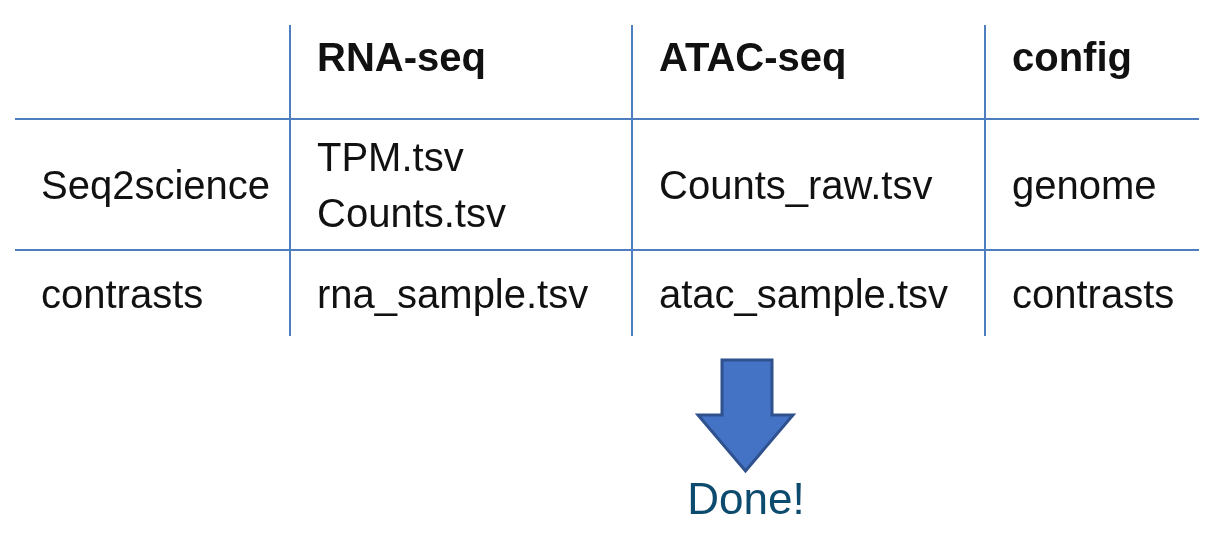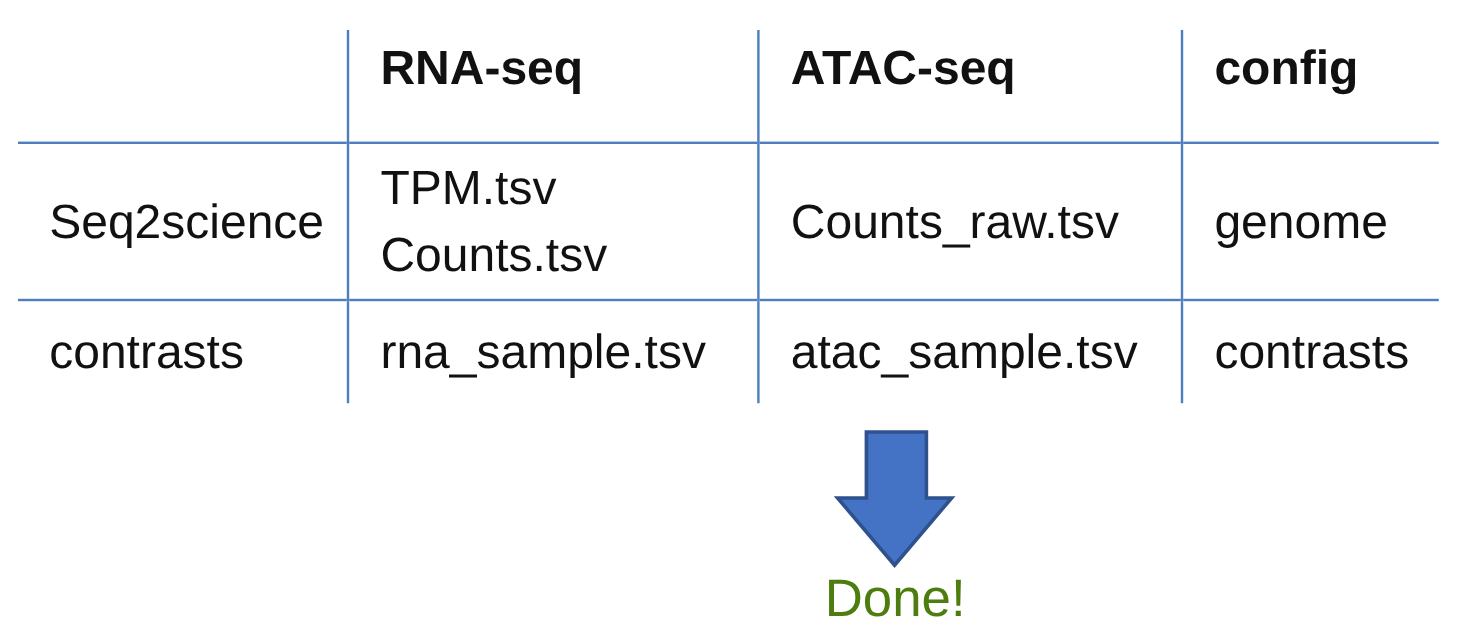--- a/index.html
+++ b/index.html
@@ -46,21 +46,21 @@
   svg.arrow-layer polygon { stroke: #2F528F; stroke-width: 3; stroke-linejoin: miter; }
 
   
   .done {
     position: absolute;
     left: 646px;
     top: 474px;
     width: 200px;
     text-align: center;
     font-size: 44px;
-    color: #4d7c0f;
+    color: #0c4a6e;
   }
 </style>
 </head>
 <body>
 
 <div class="canvas">
 
   <table class="matrix">
     <colgroup>
       <col style="width:275px">

